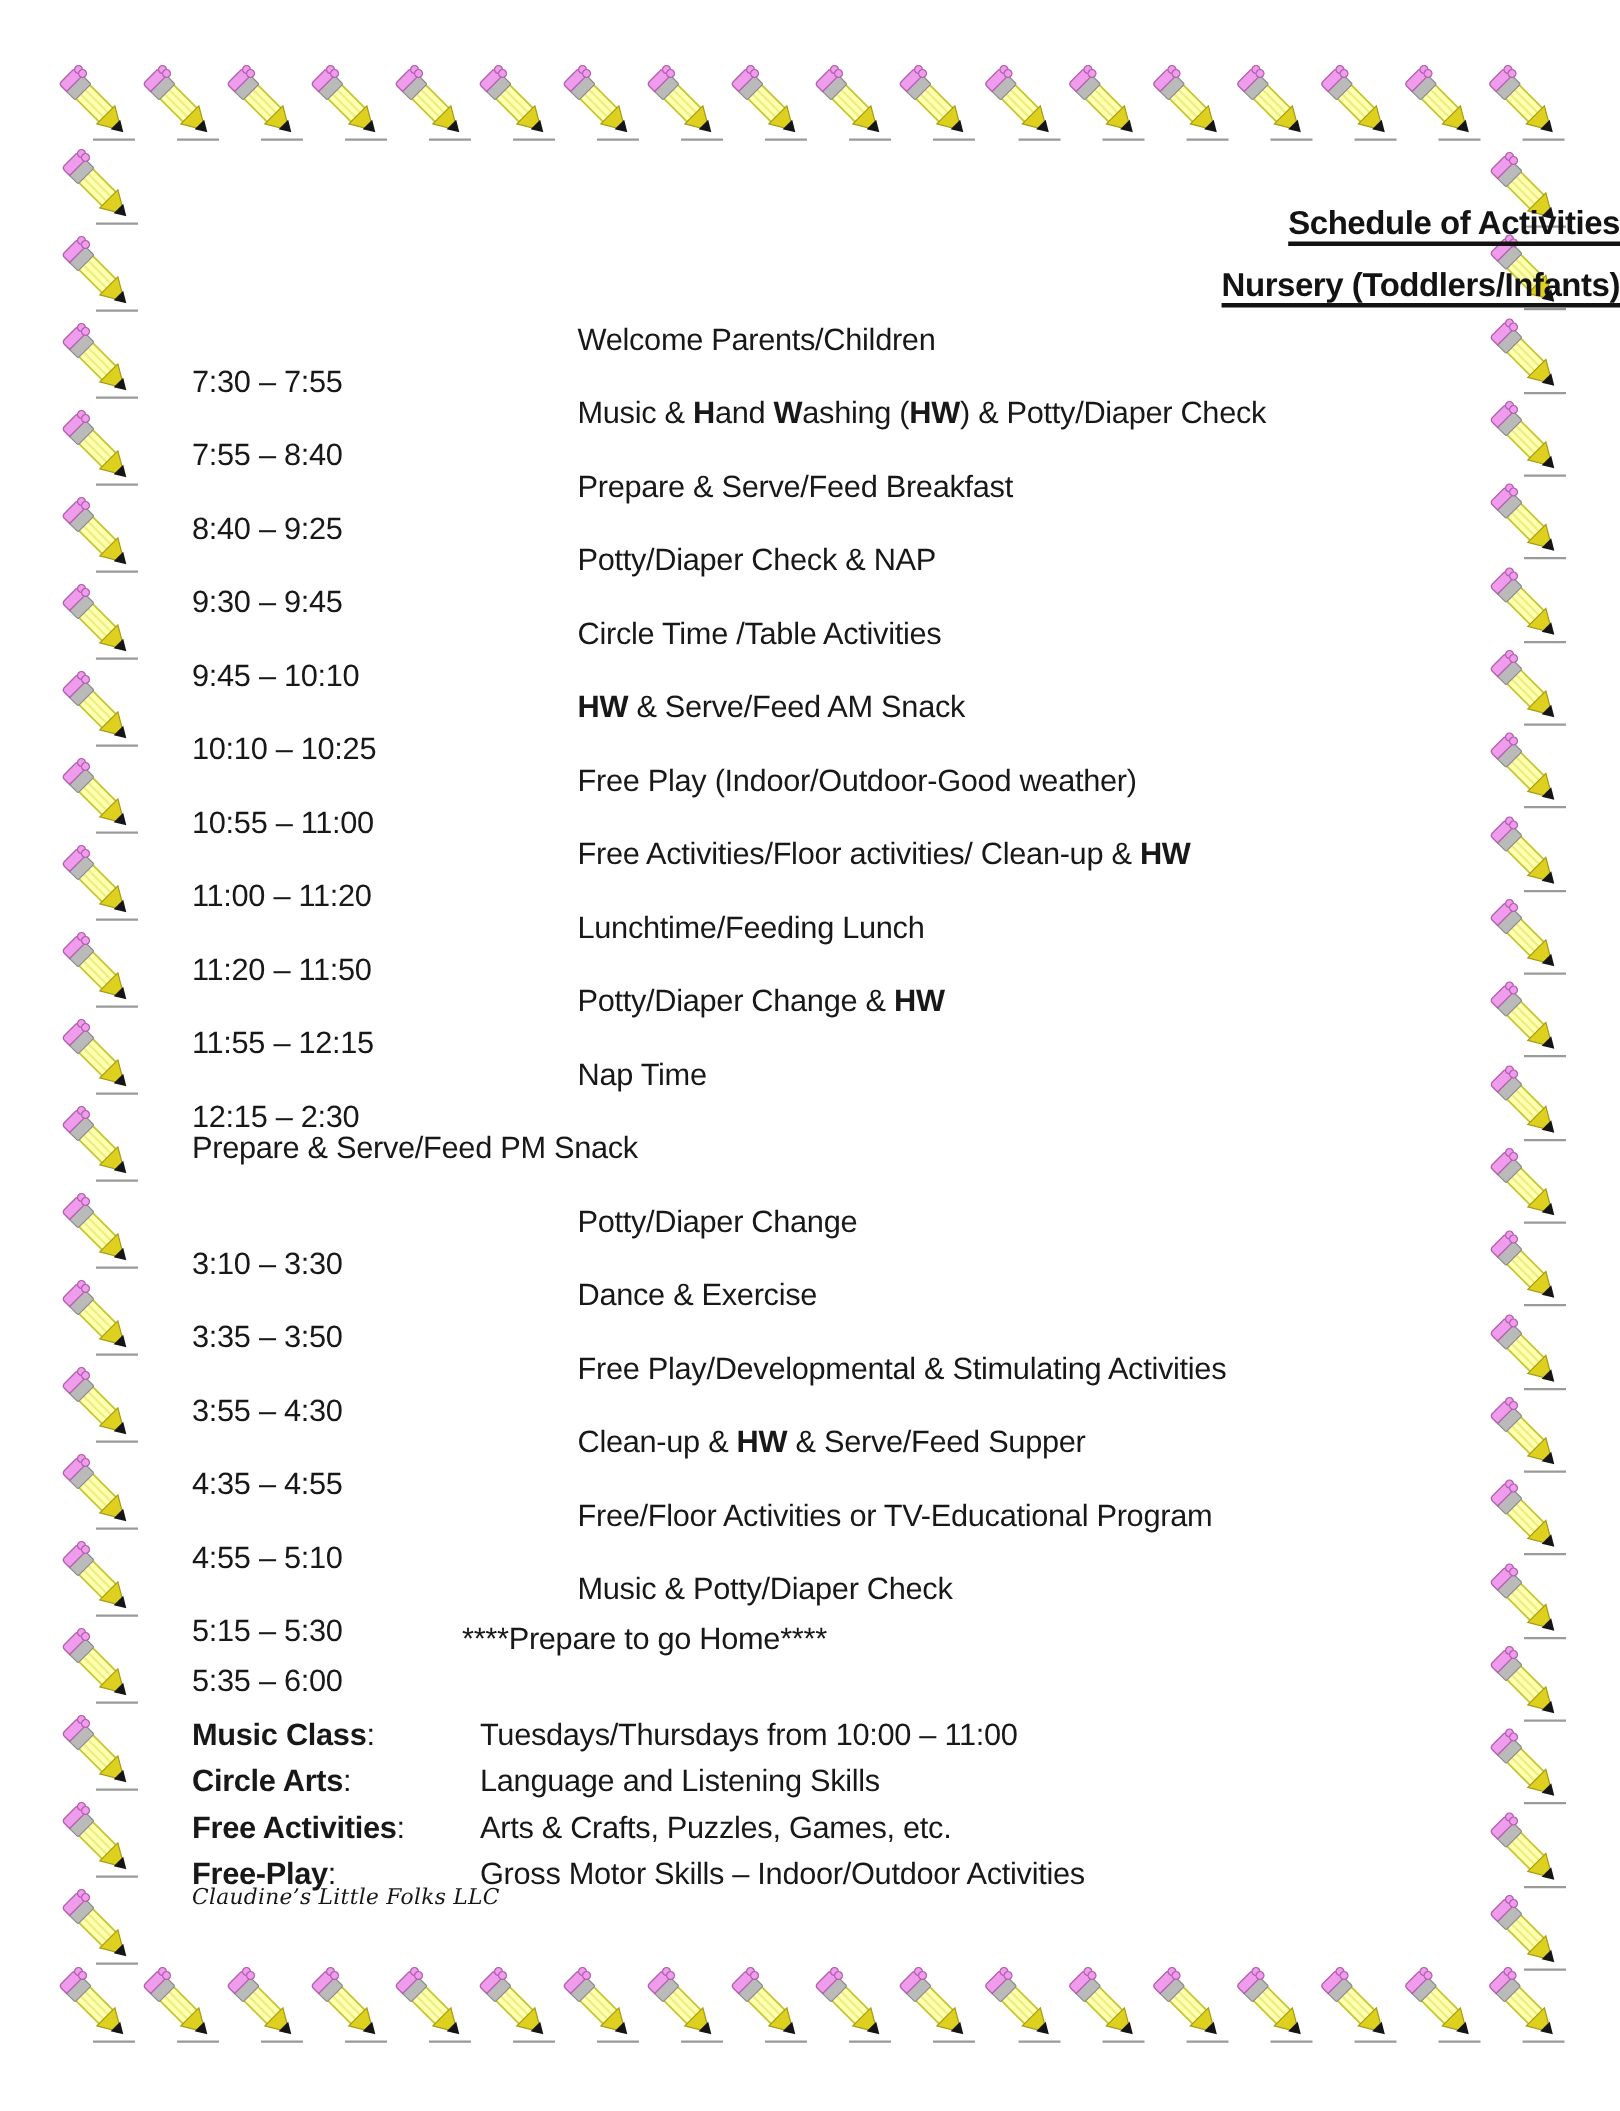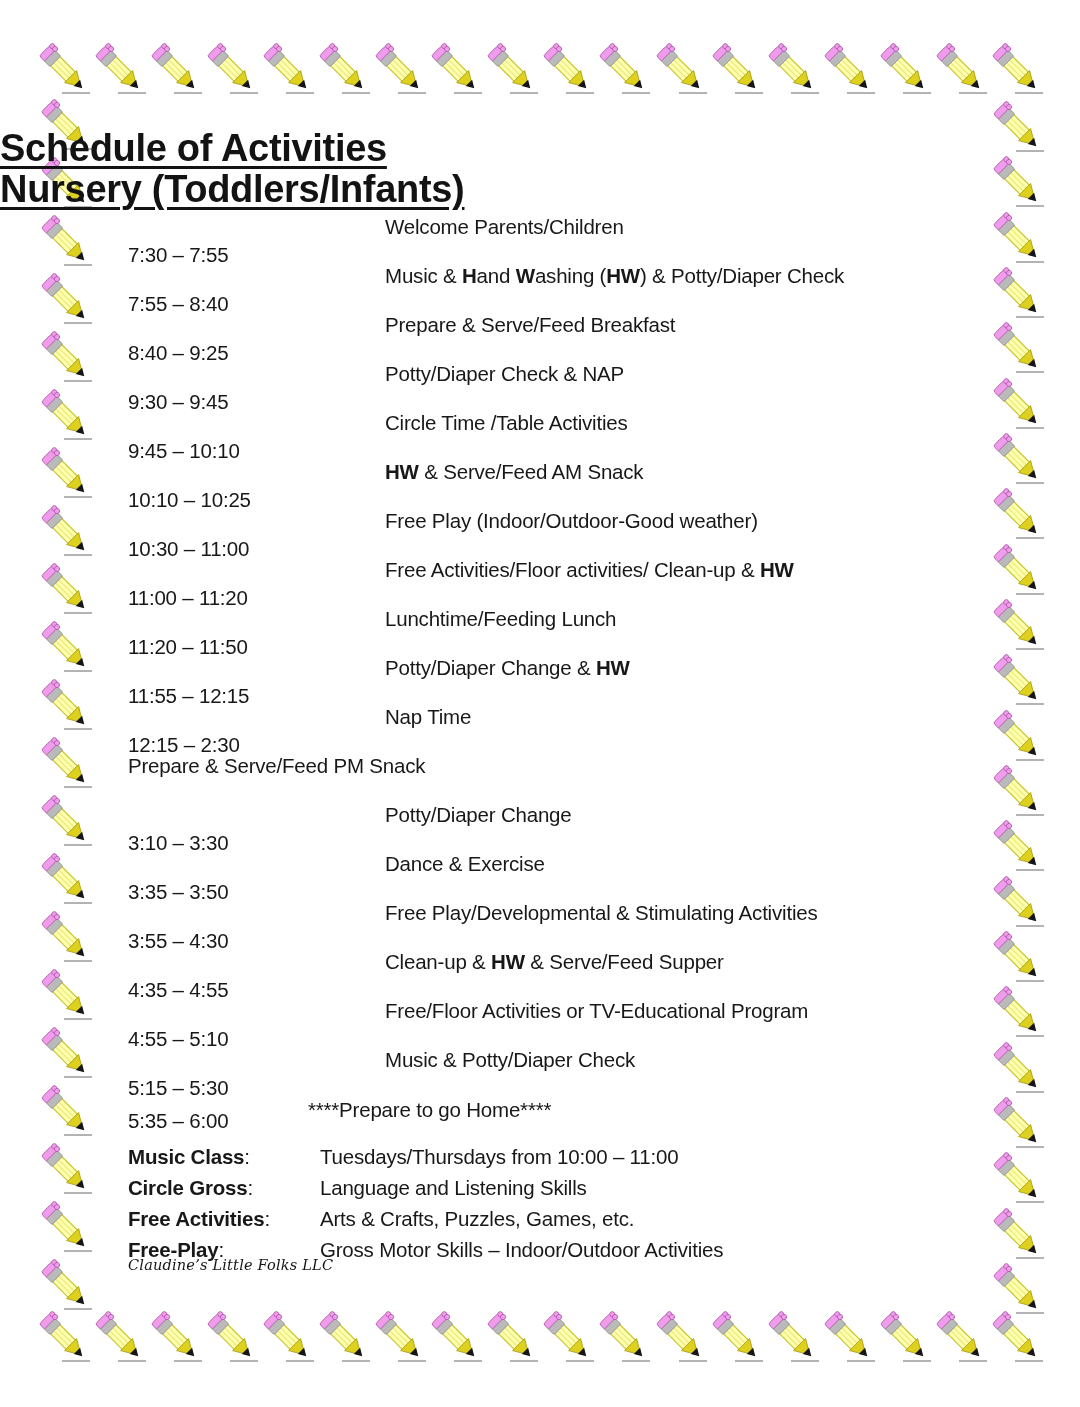--- a/index.html
+++ b/index.html
@@ -16,38 +16,38 @@
   .border.h{flex-direction:row;}
   .border.v{flex-direction:column;}
   .border-top{left:36px;right:36px;top:42px;}
   .border-bottom{left:36px;right:36px;bottom:42px;}
   .border-left{left:38px;top:98px;bottom:94px;}
   .border-right{right:35px;top:100px;bottom:90px;}
   .pencil{width:55px;height:55px;flex:0 0 auto;line-height:0;}
   
   .title-block{
     position:absolute;left:0;right:0;top:128px;
-    text-align:left;font-weight:bold;font-size:38px;line-height:41px;
+    text-align:right;font-weight:bold;font-size:22px;line-height:41px;
     letter-spacing:-0.3px;color:#131313;
   }
   .title-block .tline{
     text-decoration:underline;
     text-decoration-thickness:3px;
     text-underline-offset:5px;
   }
   
   .schedule{position:absolute;left:128px;top:215px;width:845px;}
   .srow{
     display:flex;align-items:flex-start;
     height:28px;margin-bottom:21px;
     font-size:20.5px;letter-spacing:-0.2px;white-space:nowrap;
   }
   .srow .time{width:257px;flex:0 0 auto;margin-top:28px;}
   .srow.tight{margin-top:-16px;}
-  .act.outdent{margin-left:-77px;margin-top:17px;}
+  .act.outdent{margin-left:-77px;}
   .b{font-weight:bold;}
   
   .legend{
     position:absolute;left:128px;top:1141px;
     font-size:20.5px;letter-spacing:-0.2px;line-height:31px;
   }
   .lrow{display:flex;white-space:nowrap;}
   .lrow .llabel{width:192px;flex:0 0 auto;}
   
   .footer{
@@ -1200,21 +1200,21 @@
       </div>
       <div class="srow">
         <span class="time">9:45 – 10:10</span>
         <span class="act"><span>Circle Time /Table Activities</span></span>
       </div>
       <div class="srow">
         <span class="time">10:10 – 10:25</span>
         <span class="act"><span class="b">HW</span><span> &amp; Serve/Feed AM Snack</span></span>
       </div>
       <div class="srow">
-        <span class="time">10:30 – 11:00</span>
+        <span class="time">10:55 – 11:00</span>
         <span class="act"><span>Free Play (Indoor/Outdoor-Good weather)</span></span>
       </div>
       <div class="srow">
         <span class="time">11:00 – 11:20</span>
         <span class="act"><span>Free Activities/Floor activities/ Clean-up &amp; </span><span class="b">HW</span></span>
       </div>
       <div class="srow">
         <span class="time">11:20 – 11:50</span>
         <span class="act"><span>Lunchtime/Feeding Lunch</span></span>
       </div>
@@ -1258,21 +1258,21 @@
         <span class="act outdent"><span>****Prepare to go Home****</span></span>
       </div>
     </div>
 
   <div class="legend">
       <div class="lrow">
         <span class="llabel"><span class="b">Music Class</span><span>:</span></span>
         <span class="lvalue">Tuesdays/Thursdays from 10:00 – 11:00</span>
       </div>
       <div class="lrow">
-        <span class="llabel"><span class="b">Circle Gross</span><span>:</span></span>
+        <span class="llabel"><span class="b">Circle Arts</span><span>:</span></span>
         <span class="lvalue">Language and Listening Skills</span>
       </div>
       <div class="lrow">
         <span class="llabel"><span class="b">Free Activities</span><span>:</span></span>
         <span class="lvalue">Arts &amp; Crafts, Puzzles, Games, etc.</span>
       </div>
       <div class="lrow">
         <span class="llabel"><span class="b">Free-Play</span><span>:</span></span>
         <span class="lvalue">Gross Motor Skills – Indoor/Outdoor Activities</span>
       </div>

